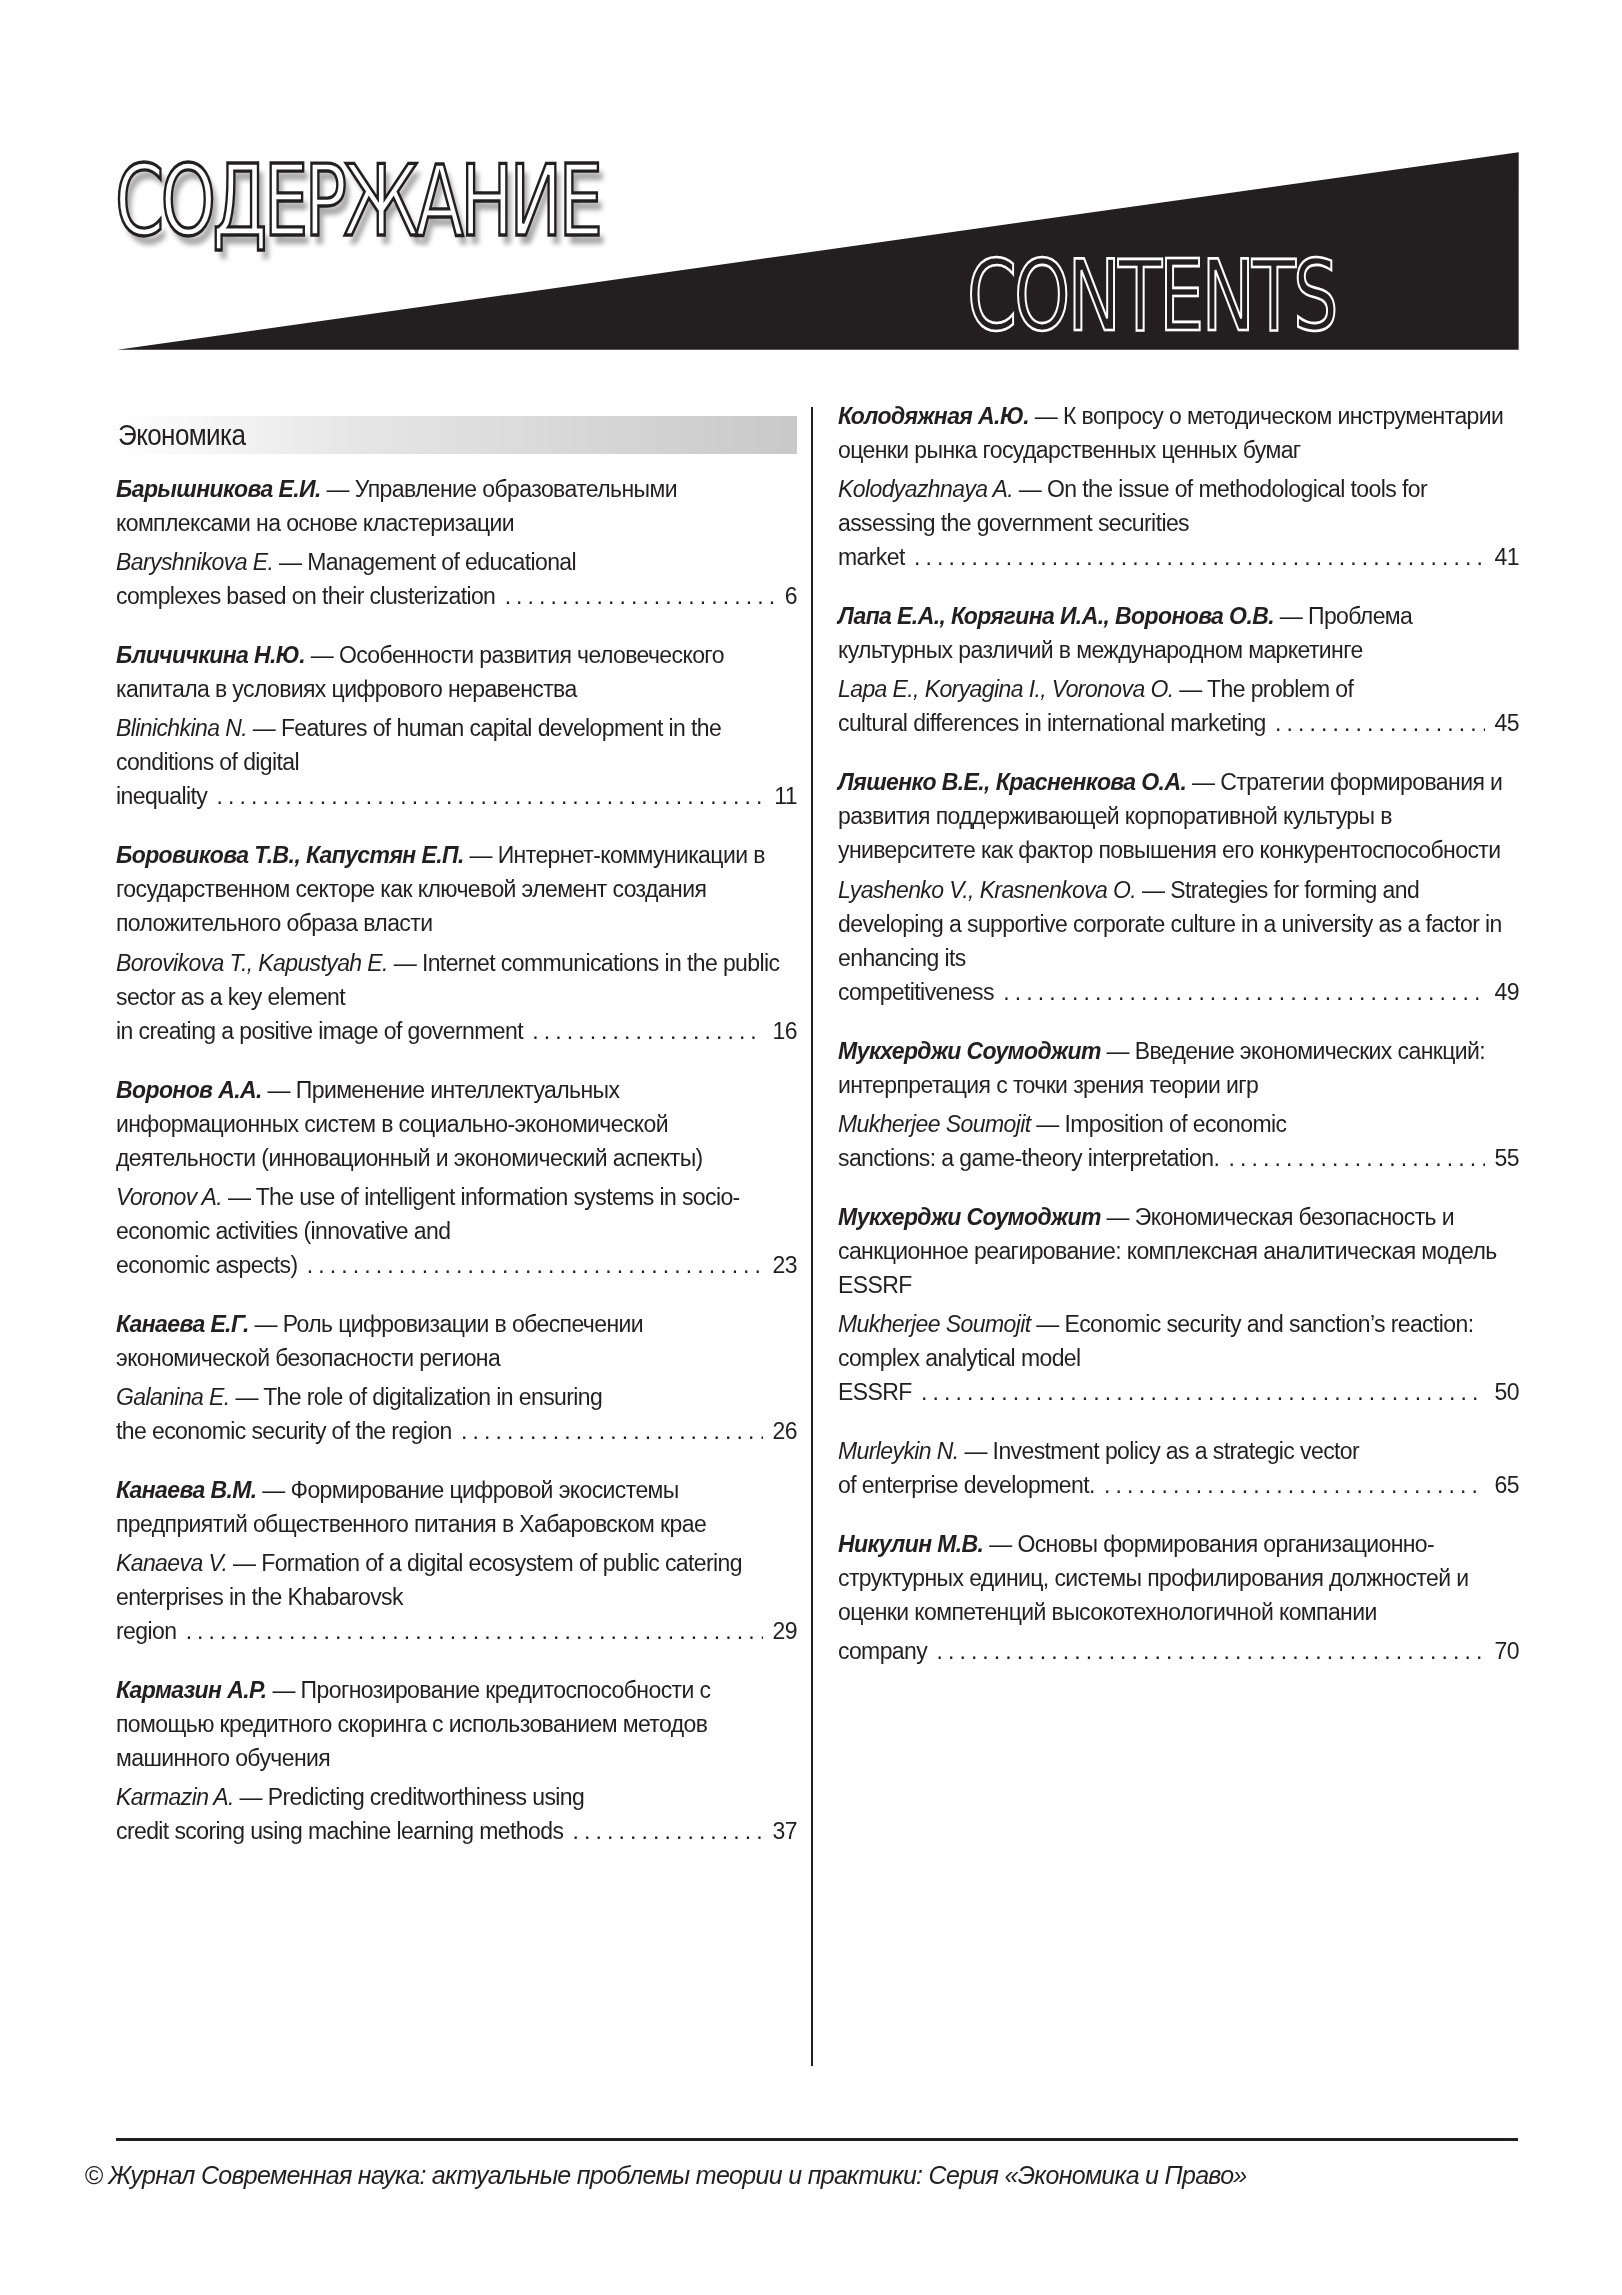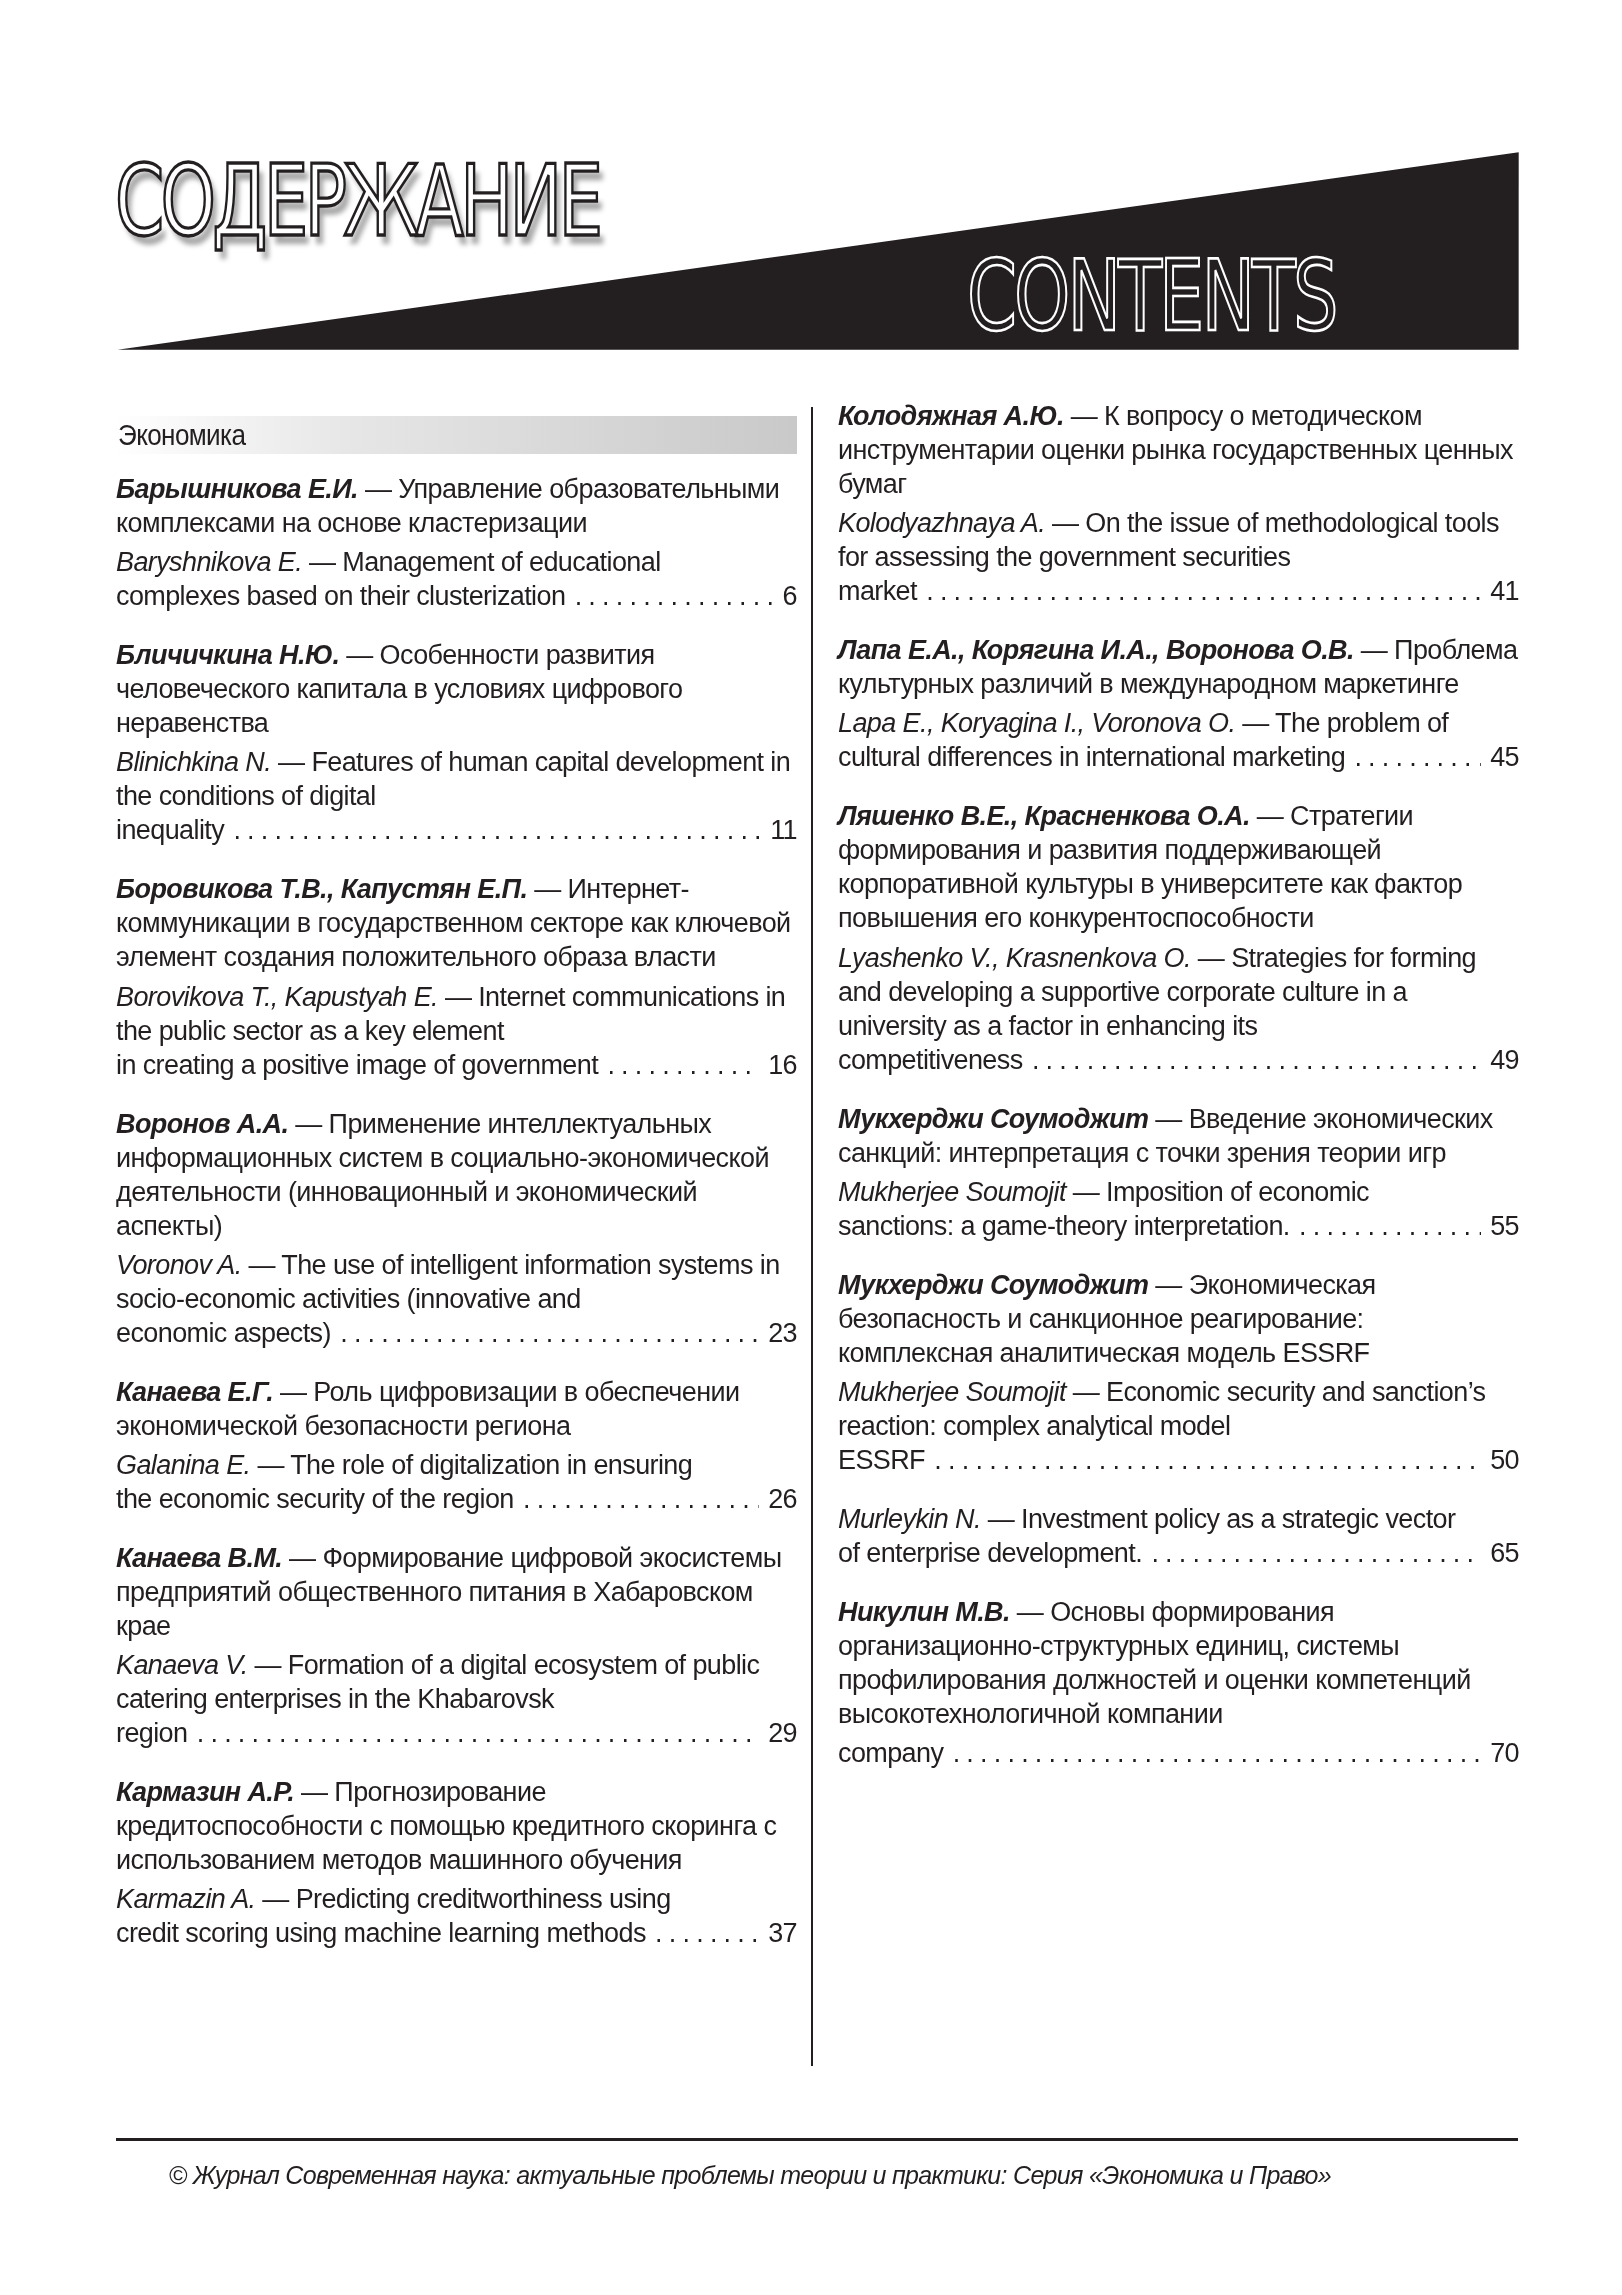--- a/index.html
+++ b/index.html
@@ -38,35 +38,35 @@
     font-weight: normal; color: #231f20; letter-spacing: -0.7px;
     transform: scaleX(0.9); transform-origin: left top;
   }
 
   
   .col { position: absolute; width: 681px; }
   .col-left { left: 116px; top: 472px; }
   .col-right { left: 838px; top: 399px; }
   .divider { position: absolute; left: 811px; top: 407px; width: 2px; height: 1659px; background: #231f20; }
 
-  .entry { margin-bottom: 25px; font-size: 27px; line-height: 34px; letter-spacing: -0.6px; }
+  .entry { margin-bottom: 25px; font-size: 23px; line-height: 34px; letter-spacing: -0.6px; }
   .entry p { margin: 0; }
   .entry .ru { margin-bottom: 5.2px; }
   .author-ru { font-weight: bold; font-style: italic; }
   .author-en { font-style: italic; }
   .en-last { display: flex; align-items: baseline; width: 681px; gap: 8px; }
   .en-last .txt { white-space: nowrap; }
   .en-last .dots { flex: 1; overflow: hidden; white-space: nowrap; letter-spacing: 3.9px; margin: 0 1.3px; }
   .en-last .dots::before { content: ". . . . . . . . . . . . . . . . . . . . . . . . . . . . . . . . . . . . . . . . . . . . . . . . . . . . . . . . . . . . . . . . . . . . . . . . . . . . . . . . . . . . . . . ."; letter-spacing: 0; word-spacing: -1.3px; }
   .en-last .page { white-space: nowrap; }
 
   
   .footer-rule { position: absolute; left: 116px; top: 2138px; width: 1402px; height: 2.6px; background: #231f20; }
   .footer-text {
-    position: absolute; left: 0; top: 2161px; width: 1331px; text-align: right;
+    position: absolute; left: 0; top: 2161px; width: 1331px; text-align: center;
     font-style: italic; font-size: 25px; line-height: 29px; letter-spacing: -0.7px; color: #231f20;
   }
 </style>
 </head>
 <body>
 
 <div class="header">
   <svg class="header-triangle" viewBox="0 0 2480 560" width="1623" height="366">
     <polygon points="178,535 2322,233 2322,535" fill="#231f20"></polygon>
   </svg>

